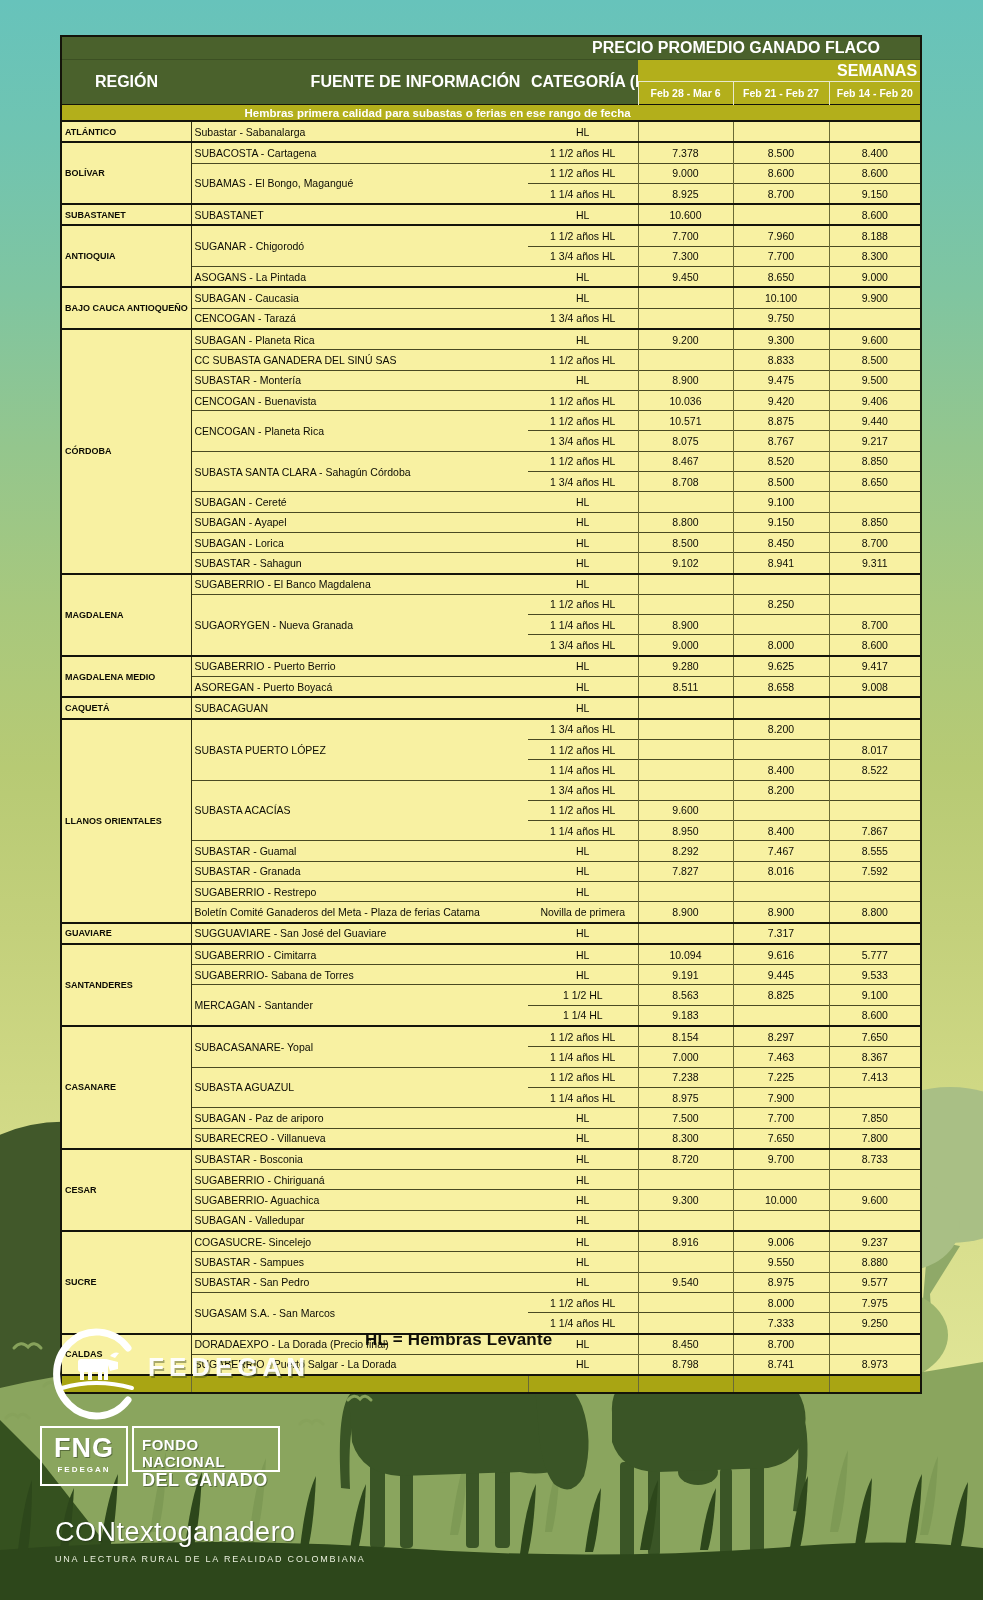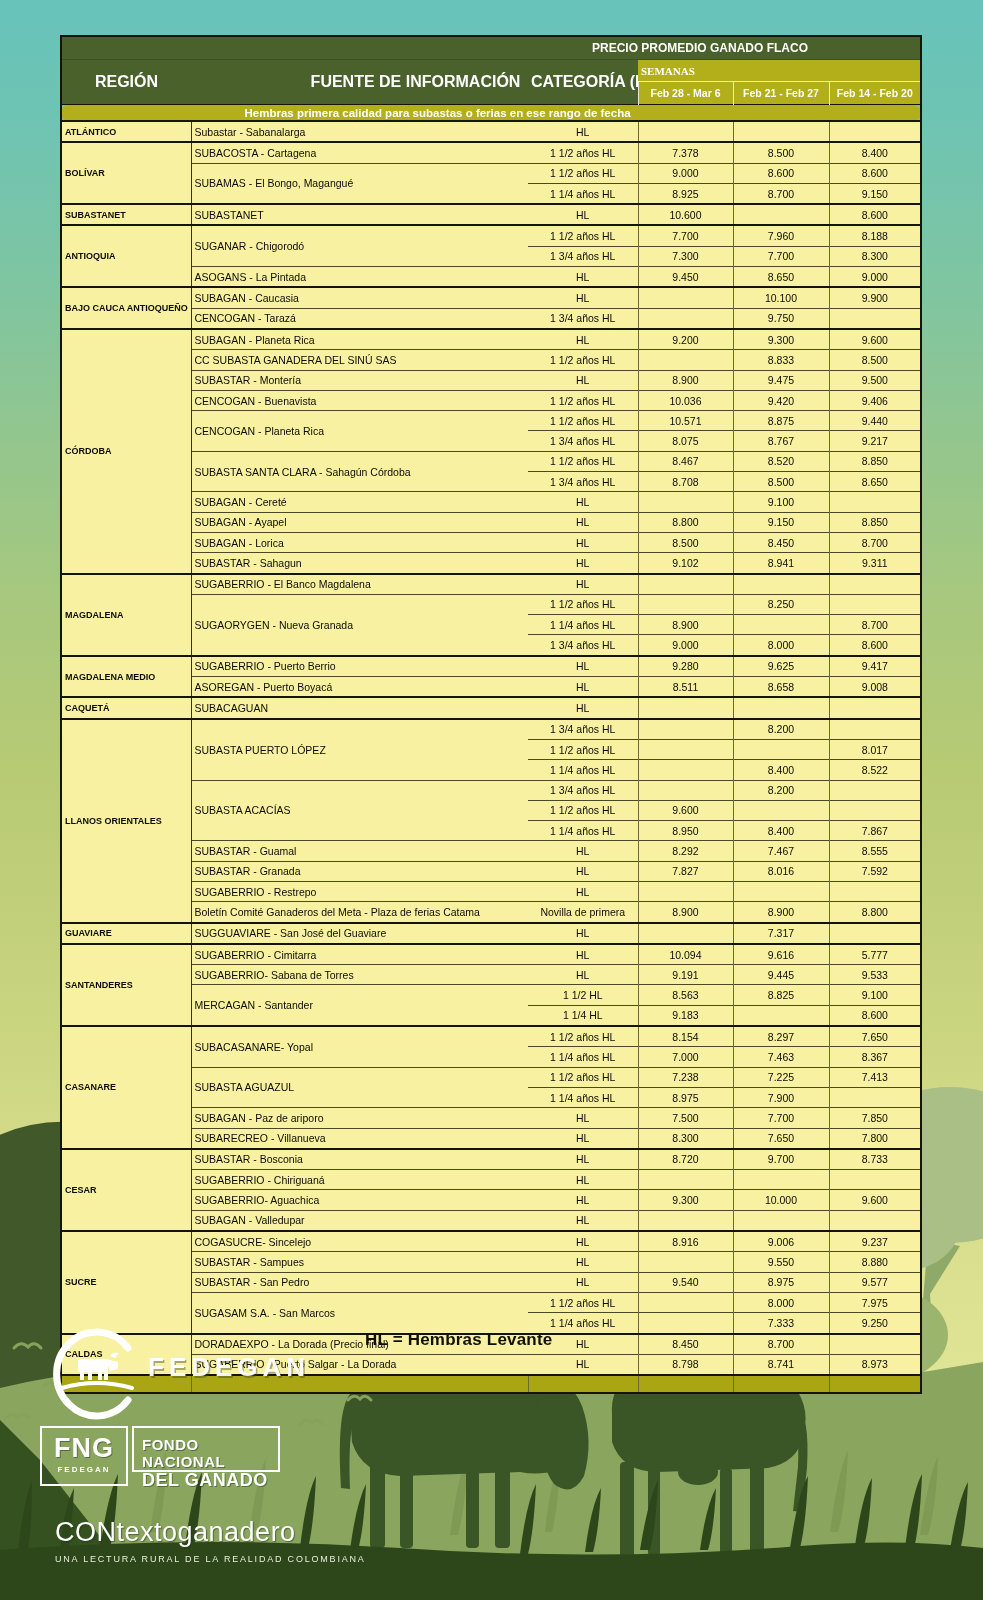--- a/index.html
+++ b/index.html
@@ -12,38 +12,38 @@
 
   table.price{
     position:absolute;left:60px;top:35px;width:860px;
     border-collapse:collapse;table-layout:fixed;
     border:2px solid #14140a;
   }
   table.price th,table.price td{
     padding:0 3px;overflow:hidden;white-space:nowrap;vertical-align:middle;
   }
   .title-cell{
-    height:22px;background:#4a612c;color:#fff;font-size:12px;font-weight:bold;
+    height:22px;background:#4a612c;color:#fff;font-size:16px;font-weight:bold;
     text-align:left;padding-left:530px !important;border-bottom:1px solid #3c5023;
   }
   .hdr{
     background:#4a612c;color:#fff;font-weight:bold;font-size:16px;text-align:center;
   }
   .hdr-fuente{padding-left:115px !important;}
   .semanas-cell{
-    background:#b3af1b;color:#fff;font-weight:bold;font-size:11px;text-align:left;
-    height:21px;border-bottom:1px solid #e9e9cf;font-family:Liberation Serif, serif;
+    background:#b3af1b;color:#fff;font-weight:bold;font-size:16px;text-align:right;
+    height:21px;border-bottom:1px solid #e9e9cf;
   }
   .week-cell{
     background:#b3af1b;color:#fff;font-weight:bold;font-size:10.5px;text-align:center;
     height:22px;border-left:1px solid #e9e9cf;
   }
   .subhdr-cell{
     background:#b3af1b;color:#fff;font-weight:bold;font-size:11.5px;text-align:center;
-    height:15px;padding-right:110px !important;border-top:1px solid #14140a;border-radius:8px;
+    height:15px;padding-right:110px !important;border-top:1px solid #14140a;
   }
   tbody th,tbody td{
     background:#f8f1a2;height:19.3px;font-size:10.5px;color:#0c0c04;
     border-top:1px solid #4a4a22;
   }
   th.region-cell{
     text-align:left;font-size:9px;font-weight:bold;border-right:1px solid #333314;
   }
   td.source-cell{text-align:left;}
   td.category-cell{text-align:center;border-right:1px solid #6a6a35;}

